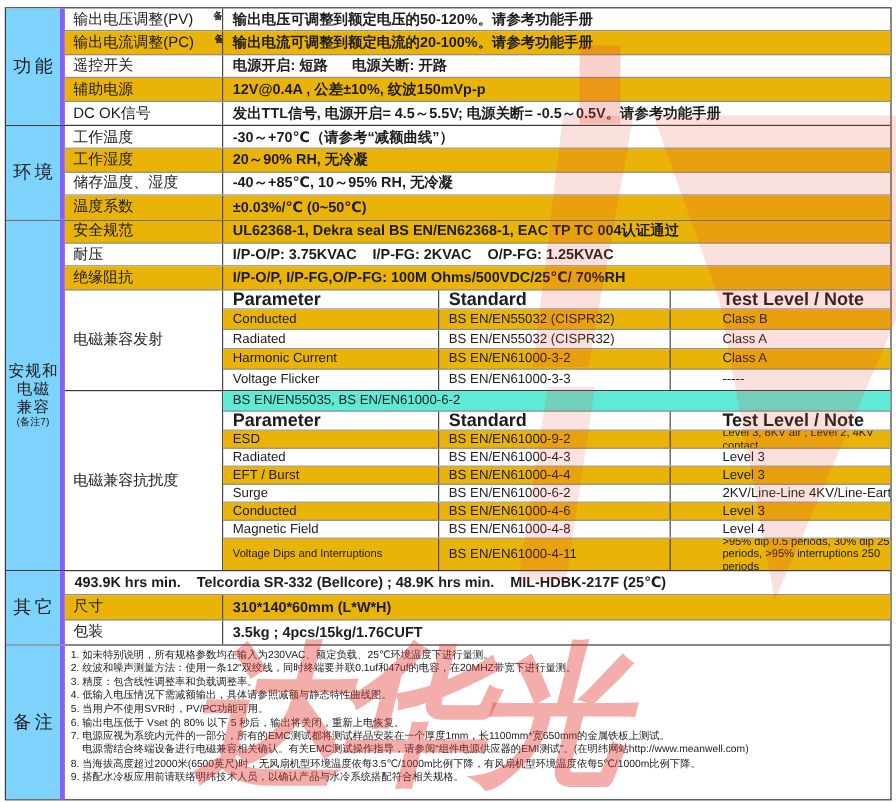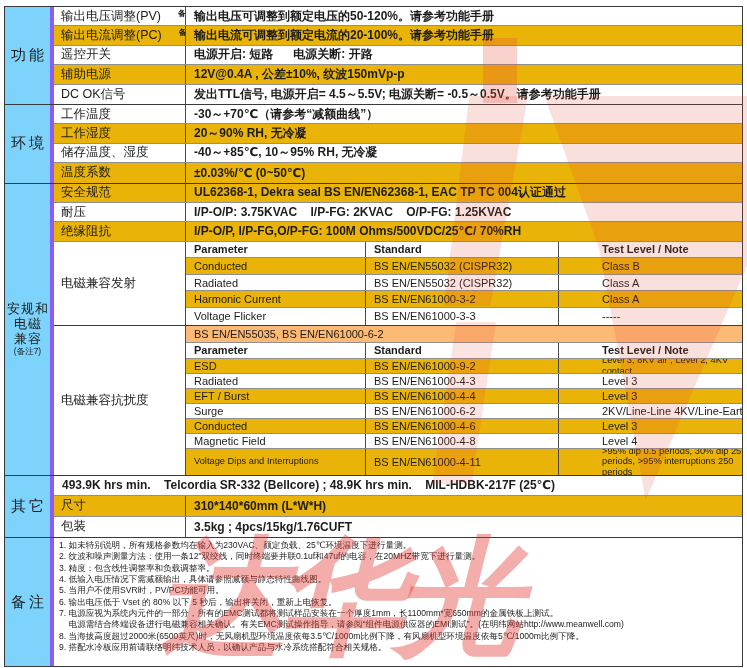--- a/index.html
+++ b/index.html
@@ -29,27 +29,27 @@
   .emcblk{display:flex;box-sizing:border-box;}
   .emc2{border-top:1px solid #3a3a3a;}
   .subcol{flex:1;display:flex;flex-direction:column;min-width:0;}
   .srow{display:flex;border-bottom:1px solid #8f8f8f;box-sizing:border-box;}
   .srow:last-child{border-bottom:none;}
   .sh{height:16.6px;}
   .si{height:15px;}
   .sihd{height:16px;}
   .sdips{height:26px;}
   .spanrow{height:17px;display:flex;align-items:center;padding-left:8px;font-size:11px;
-           border-bottom:1px solid #8f8f8f;box-sizing:border-box;background:#fdba74;}
+           border-bottom:1px solid #8f8f8f;box-sizing:border-box;background:#5eead4;}
   .c1{width:180px;min-width:180px;border-right:1px solid #4a4a4a;box-sizing:border-box;
       display:flex;align-items:center;padding-left:8px;font-size:11px;white-space:nowrap;overflow:hidden;}
   .c2{width:193px;min-width:193px;border-right:1px solid #4a4a4a;box-sizing:border-box;
       display:flex;align-items:center;padding-left:8px;font-size:11px;white-space:nowrap;overflow:hidden;}
   .c3{flex:1;display:flex;align-items:center;padding-left:7px;font-size:11px;white-space:nowrap;overflow:hidden;min-width:0;margin-left:36px;}
-  .hdr{font-weight:700;font-size:11px;}
+  .hdr{font-weight:700;font-size:15px;}
   .small{font-size:9.3px;line-height:10.5px;white-space:normal;}
   
   .notesec{flex:1;}
   .notes{flex:1;padding:2px 4px 0 5px;box-sizing:border-box;overflow:hidden;}
   .nline{font-size:8.6px;line-height:11.3px;white-space:pre-wrap;}
   
   .wm{position:absolute;pointer-events:none;}
   .wm-band{left:483px;top:38px;width:34px;height:65px;background:rgba(226,70,55,0.25);}
   .wm-left{left:444px;top:96px;width:84px;height:210px;background:rgba(226,70,55,0.17);
            clip-path:polygon(30% 0,100% 0,55% 100%,0 100%);}

